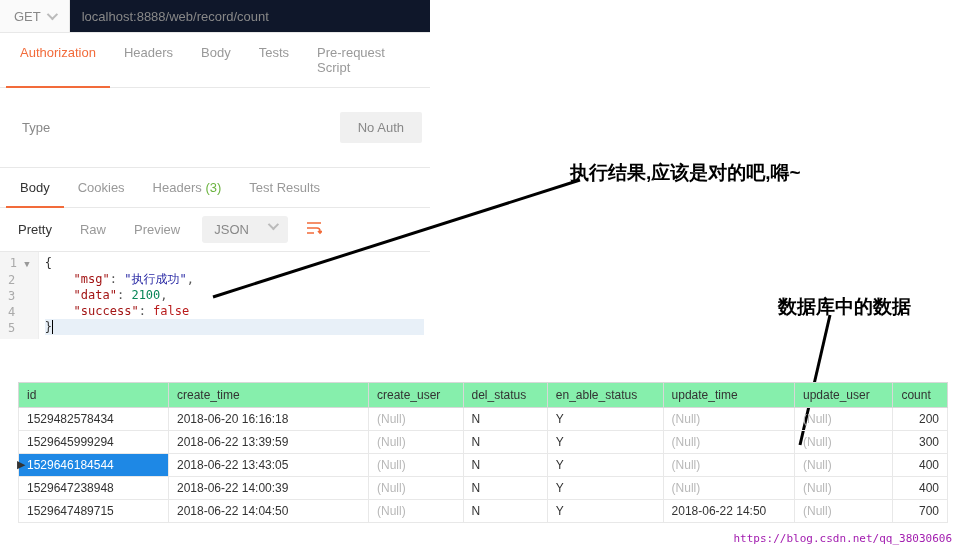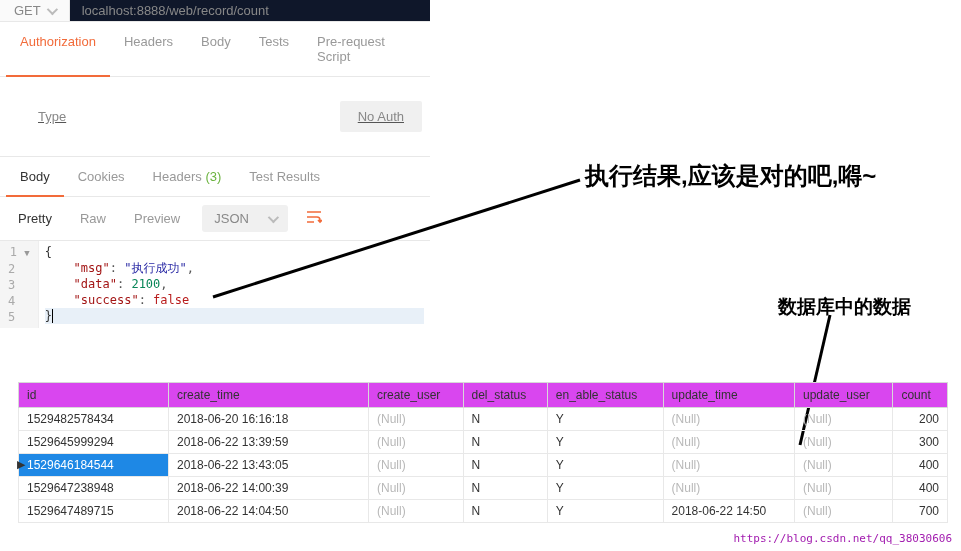--- a/index.html
+++ b/index.html
@@ -1,70 +1,70 @@
 <!DOCTYPE html>
 <html><head>
   <meta charset="utf-8">
   <style>
     * { margin: 0; padding: 0; box-sizing: border-box; }
     body { font-family: -apple-system, BlinkMacSystemFont, "Segoe UI", Arial, sans-serif; font-size: 13px; color: #555; background: #fff; position: relative; width: 961px; height: 551px; overflow: hidden; }
     
     
     .postman { width: 430px; }
-    .url-bar { display: flex; height: 22px; border-bottom: 1px solid #e8e8e8; }
+    .url-bar { display: flex; height: 33px; border-bottom: 1px solid #e8e8e8; }
     .method-select { display: flex; align-items: center; padding: 0 14px; color: #888; background: #fafafa; border-right: 1px solid #e8e8e8; gap: 6px; }
     .url-input { flex: 1; padding: 0 12px; display: flex; align-items: center; color: #888; background: #0f172a; }
     
     .req-tabs { display: flex; border-bottom: 1px solid #e8e8e8; padding: 0 6px; }
     .req-tab { padding: 12px 14px; color: #999; position: relative; }
     .req-tab.active { color: #f26b3a; }
     .req-tab.active::after { content: ''; position: absolute; bottom: -1px; left: 0; right: 0; height: 2px; background: #f26b3a; }
     
-    .auth-row { display: flex; align-items: center; justify-content: space-between; padding: 24px 8px 24px 38px; border-bottom: 1px solid #e8e8e8; text-decoration: underline; }
+    .auth-row { display: flex; align-items: center; justify-content: space-between; padding: 24px 8px 24px 22px; border-bottom: 1px solid #e8e8e8; }
     .auth-label { color: #888; }
     .auth-dropdown { padding: 8px 18px; background: #f0f0f0; color: #888; border-radius: 2px; }
     
     .res-tabs { display: flex; border-bottom: 1px solid #e8e8e8; padding: 0 6px; }
     .res-tab { padding: 12px 14px; color: #999; position: relative; }
     .res-tab.active { color: #333; }
     .res-tab.active::after { content: ''; position: absolute; bottom: -1px; left: 0; right: 0; height: 2px; background: #f26b3a; }
     .hdr-count { color: #6bb33f; }
     
     .view-row { display: flex; align-items: center; padding: 8px 6px; gap: 4px; border-bottom: 1px solid #e8e8e8; }
     .view-tab { padding: 6px 12px; color: #999; }
     .view-tab.active { color: #333; }
-    .json-select { display: flex; align-items: center; gap: 19px; padding: 6px 12px; background: #f0f0f0; color: #888; border-radius: 3px; margin-left: 6px; }
+    .json-select { display: flex; gap: 19px; padding: 6px 12px; background: #f0f0f0; color: #888; border-radius: 3px; margin-left: 6px; }
     .wrap-btn { padding: 4px 6px; color: #f26b3a; margin-left: 8px; }
     
     .code-area { display: flex; font-family: Consolas, Monaco, monospace; font-size: 12px; }
     .gutter { background: #f5f5f5; padding: 3px 6px; text-align: right; color: #aaa; line-height: 16px; border-right: 1px solid #eee; }
     .gutter div { padding: 0 2px; }
     .gutter .arrow { font-size: 9px; color: #999; }
     .code { flex: 1; padding: 3px 6px; line-height: 16px; }
     .code-line { white-space: pre; }
     .code-line.hl { background: #e8f0f8; }
     .brace { color: #333; }
     .key { color: #a31515; }
     .str { color: #2a2aa5; }
     .num { color: #098658; }
     .bool { color: #b91c1c; }
     .cursor { border-left: 1px solid #000; }
     
     
     .db-section { position: absolute; left: 18px; top: 382px; width: 930px; }
     .db-table { width: 100%; border-collapse: collapse; font-size: 12px; }
-    .db-table th { text-align: left; padding: 5px 8px; border: 1px solid #d8d8d8; font-weight: normal; color: #333; background: #d946ef; }
+    .db-table th { text-align: left; padding: 5px 8px; border: 1px solid #d8d8d8; font-weight: normal; color: #333; background: #86efac; }
     .db-table td { padding: 4px 8px; border: 1px solid #e8e8e8; color: #333; }
     .db-table td.null { color: #b8b8b8; }
     .db-table td.count { text-align: right; }
     .db-table tr.selected td:first-child { background: #1e88e5; color: #fff; }
     .row-marker { position: absolute; left: -2px; color: #333; font-size: 11px; }
     
     
-    .annotation1 { position: absolute; left: 585px; top: 160px; font-size: 24px; font-weight: bold; color: #000; font-family: "Microsoft YaHei", sans-serif; }
+    .annotation1 { position: absolute; left: 570px; top: 160px; font-size: 19px; font-weight: bold; color: #000; font-family: "Microsoft YaHei", sans-serif; }
     .annotation2 { position: absolute; left: 778px; top: 294px; font-size: 19px; font-weight: bold; color: #000; font-family: "Microsoft YaHei", sans-serif; }
     .line1 { position: absolute; left: 210px; top: 175px; width: 373px; height: 125px; pointer-events: none; }
     .line2 { position: absolute; left: 795px; top: 310px; width: 40px; height: 140px; pointer-events: none; }
     
     .watermark { position: absolute; right: 9px; bottom: 6px; color: #a21caf; font-size: 11px; font-family: monospace; }
     
     .chevron-down { display: inline-block; width: 8px; height: 8px; border-right: 2px solid #bbb; border-bottom: 2px solid #bbb; transform: rotate(45deg) translateY(-2px); }
   </style>
 </head>
 <body>

